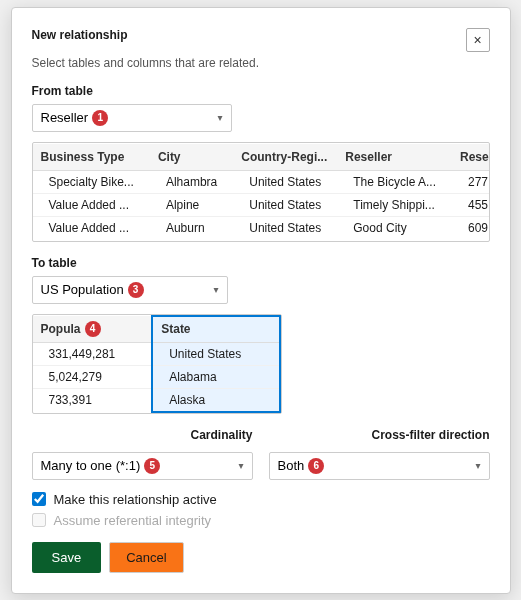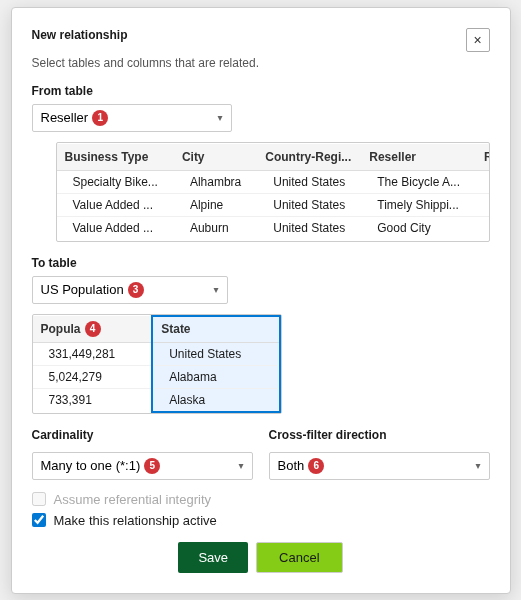--- a/index.html
+++ b/index.html
@@ -83,21 +83,20 @@
       font-size: 10px;
       font-weight: 700;
       margin-left: 4px;
       flex-shrink: 0;
     }
     .table-container {
       border: 1px solid #ccc;
       border-radius: 2px;
       margin-bottom: 14px;
       overflow: hidden;
-      margin-left: 24px;
     }
     table {
       width: 100%;
       border-collapse: collapse;
       font-size: 12px;
     }
     thead tr {
       background: #f5f5f5;
     }
     thead th {
@@ -154,20 +153,21 @@
       border-top: 2px solid #0078d4;
       border-bottom: 1px solid #ddd;
     }
     tbody tr:last-child td.col-highlighted-small {
       border-bottom: 2px solid #0078d4;
     }
     .cardinality-section {
       display: flex;
       gap: 16px;
       margin-bottom: 12px;
+      text-align: right;
     }
     .cardinality-group, .crossfilter-group {
       display: flex;
       flex-direction: column;
       gap: 4px;
     }
     .cardinality-group { flex: 1; }
     .crossfilter-group { flex: 1; }
     .dropdown-full {
       border: 1px solid #ccc;
@@ -195,40 +195,40 @@
     .checkbox-label {
       font-size: 13px;
       color: #1a1a1a;
     }
     .checkbox-label-disabled {
       font-size: 13px;
       color: #aaa;
     }
     .footer-buttons {
       display: flex;
-      justify-content: center;
+      justify-content: flex-start;
       gap: 8px;
       margin-top: 14px;
     }
     .btn-save {
       background: #0a5e2c;
       color: #fff;
       border: none;
       border-radius: 2px;
       padding: 7px 20px;
       font-size: 13px;
       cursor: pointer;
       font-weight: 500;
     }
     .btn-cancel {
-      background: #84cc16;
-      color: #1a1a1a;
-      border: 1px solid #ccc;
-      border-radius: 2px;
-      padding: 7px 22px;
+      background: #f97316;
+      color: #1a1a1a;
+      border: 1px solid #ccc;
+      border-radius: 2px;
+      padding: 7px 16px;
       font-size: 13px;
       cursor: pointer;
     }
     .chevron {
       font-size: 10px;
       color: #666;
     }
     .dropdown-row-badge {
       display: flex;
       align-items: center;
@@ -353,25 +353,25 @@
         <div class="dropdown-row-badge">
           <span>Both</span>
           <span class="badge">6</span>
         </div>
         <span class="chevron">▾</span>
       </div>
     </div>
   </div>
 
   <div class="checkbox-row">
+    <input type="checkbox" checked="" style="">
+    <span class="checkbox-label">Make this relationship active</span>
+  </div>
+  <div class="checkbox-row">
     <input type="checkbox" disabled="" style="">
     <span class="checkbox-label-disabled">Assume referential integrity</span>
-  </div>
-  <div class="checkbox-row">
-    <input type="checkbox" checked="" style="">
-    <span class="checkbox-label">Make this relationship active</span>
   </div>
 
   <div class="footer-buttons">
     <button class="btn-save">Save</button>
     <button class="btn-cancel">Cancel</button>
   </div>
 </div>
 
 </body></html>

